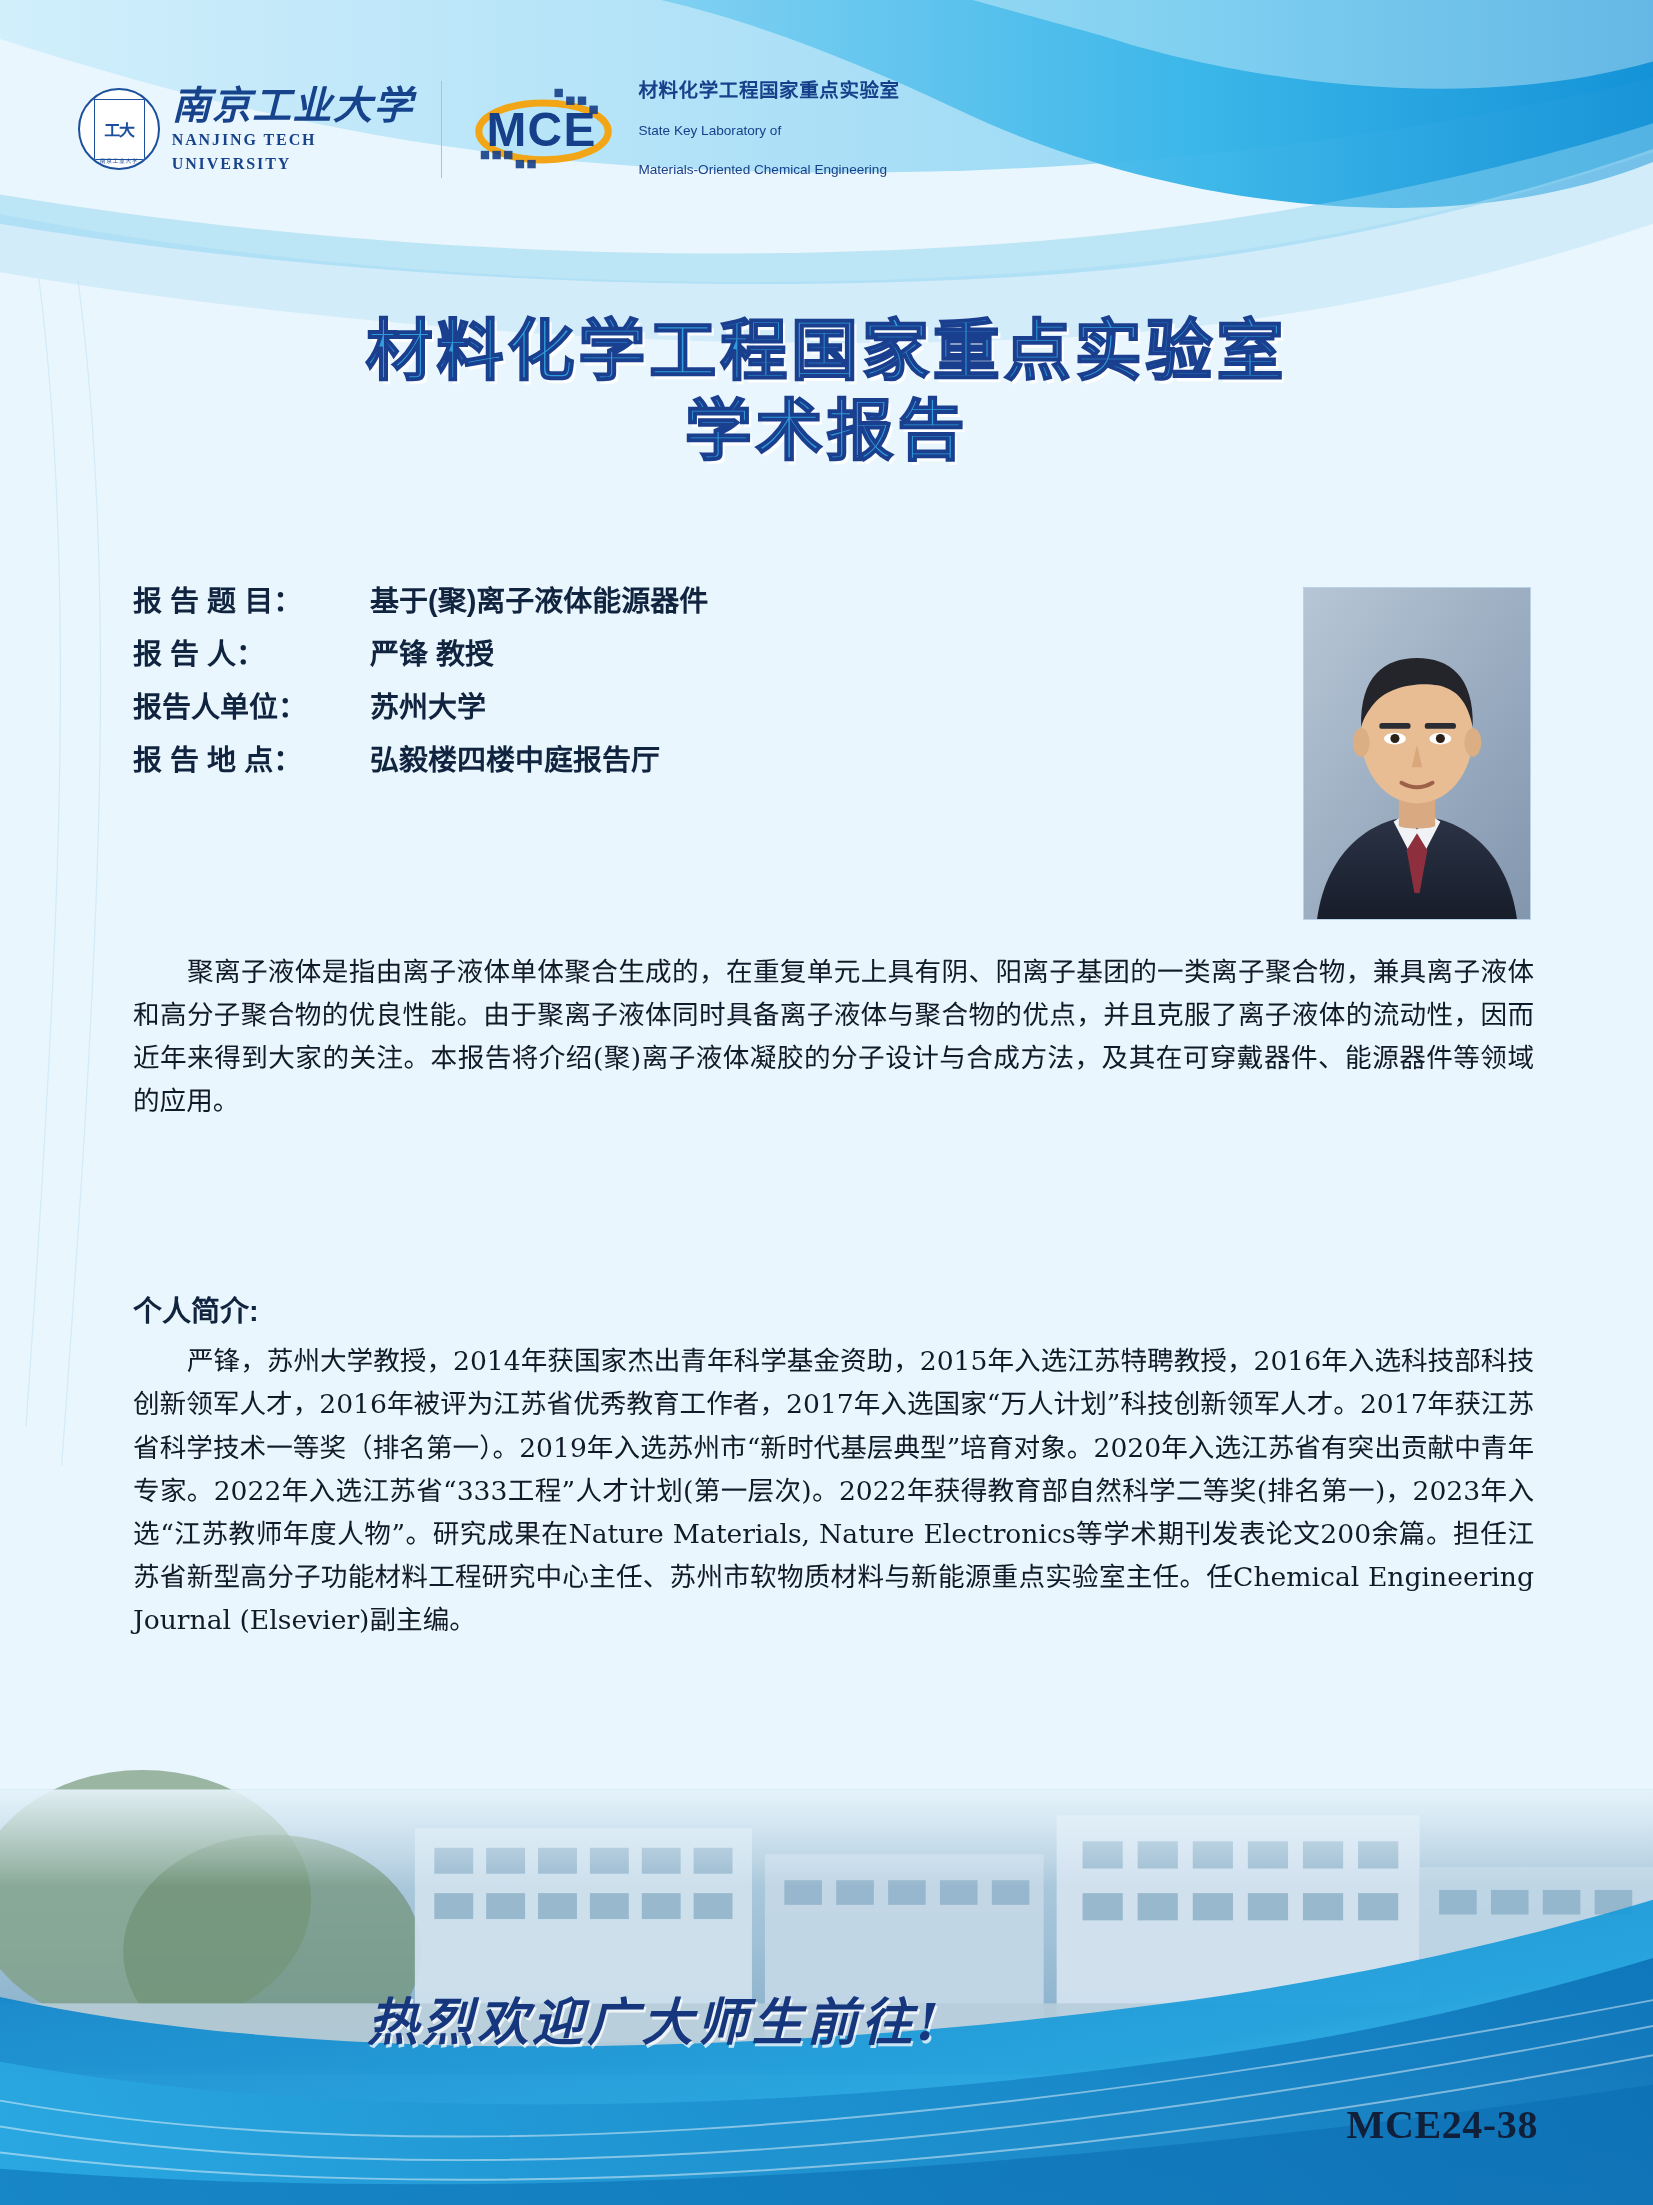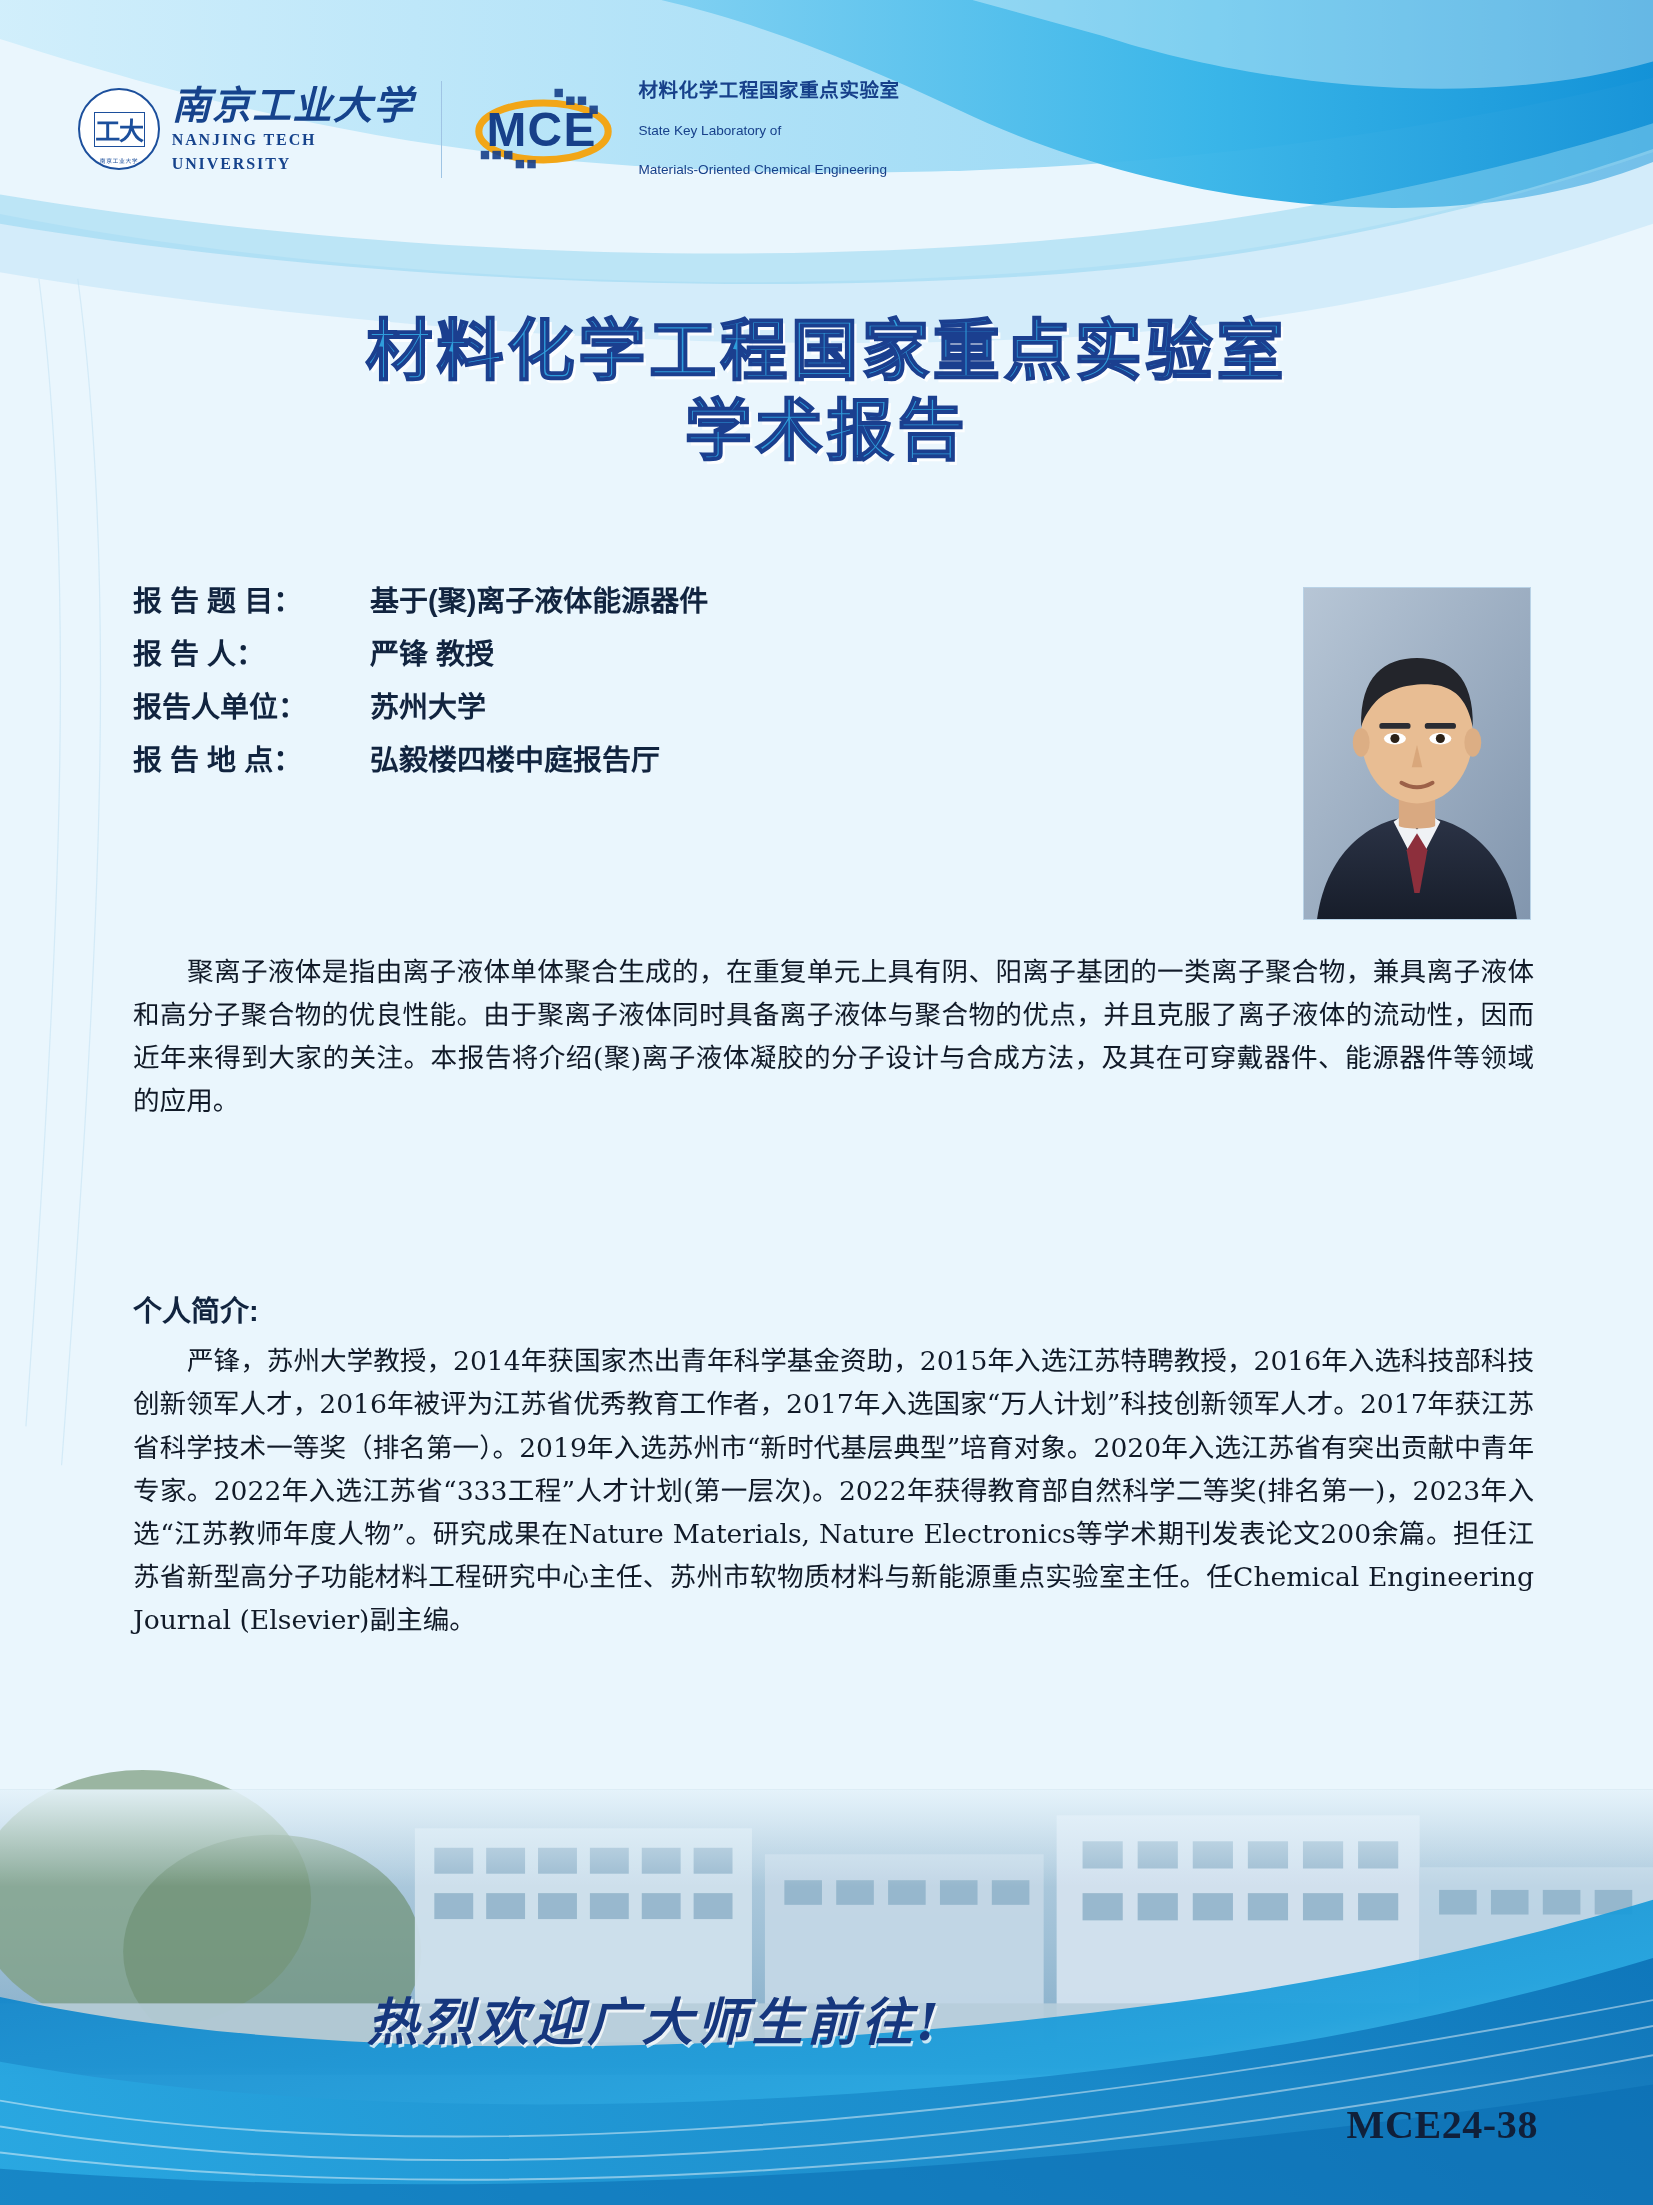--- a/index.html
+++ b/index.html
@@ -49,27 +49,27 @@
     box-sizing: border-box;
     position: relative;
     background: #ffffff;
     display: flex;
     align-items: center;
     justify-content: center;
     overflow: hidden;
   }
   .seal .seal-inner {
     width: 51px;
-    height: 35px;
+    height: 61px;
     border: 1.9px solid #1c4f9c;
     box-sizing: border-box;
     display: flex;
     align-items: center;
     justify-content: center;
-    font-size: 25px;
+    font-size: 16px;
     color: #1c4f9c;
     font-family: "DejaVu Serif", serif;
     font-weight: bold;
     letter-spacing: -1.3px;
   }
   .seal .seal-ring-text {
     position: absolute;
     bottom: 2.6px;
     font-size: 5.8px;
     color: #1c4f9c;

